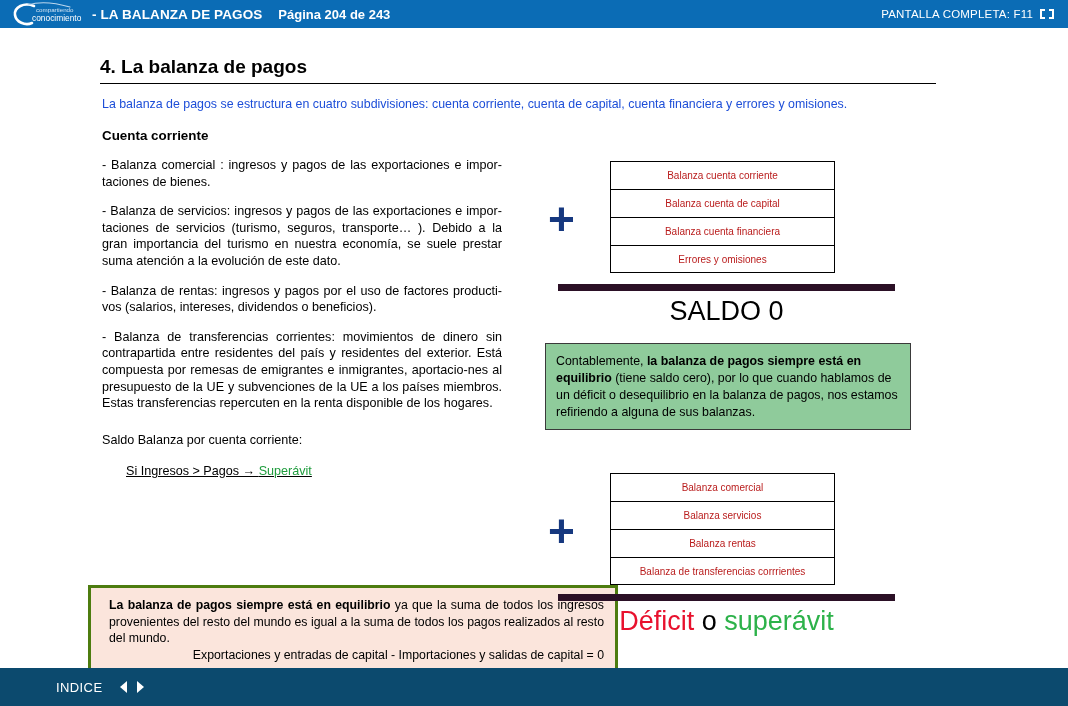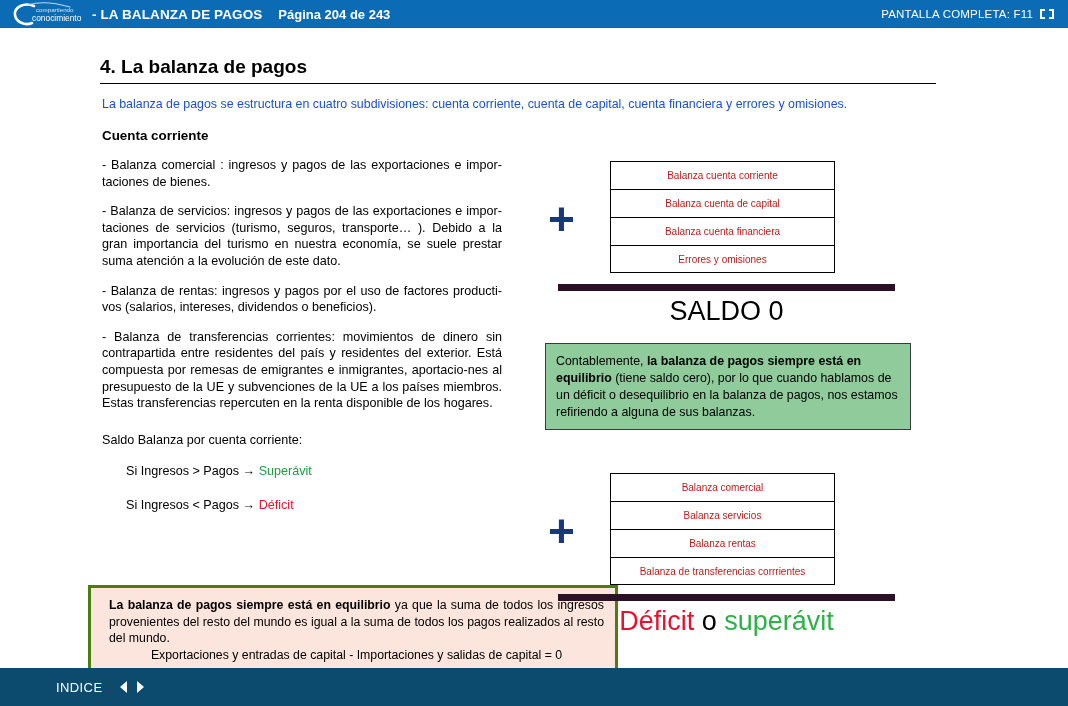--- a/index.html
+++ b/index.html
@@ -105,37 +105,38 @@
     margin: 0 0 13px 0;
     line-height: 1.32;
     text-align: justify;
   }
   #left-col p.lastpara { margin-bottom: 20px; }
   .saldo-head { margin-bottom: 14px !important; text-align: left !important; }
   .cond-line {
     margin: 0 0 18px 24px !important;
     text-align: right;
     white-space: nowrap;
+    text-decoration: underline;
   }
   .superavit { color: #1f9c3d; }
   .deficit { color: #e8112d; }
 
   #pink-box {
     position: absolute;
     left: 88px; top: 557px;
     width: 530px;
     background: #fbe5dc;
     border: 3px solid #4d7c0f;
     padding: 9px 11px 11px 18px;
     font-size: 12.3px;
     line-height: 1.35;
     color: #000;
   }
   #pink-box p { margin: 0; text-align: justify; }
-  #pink-box p.second { margin-top: 0; text-align: center; }
+  #pink-box p.second { margin-top: 0; text-align: right; }
   #pink-box b { font-weight: bold; }
 
   
   .plus {
     position: absolute;
     color: #16387f;
     font-size: 46px;
     font-weight: bold;
     line-height: 1;
     font-family: "Liberation Sans", sans-serif;
@@ -245,23 +246,20 @@
   <div id="left-col">
     <h3>Cuenta corriente</h3>
     <p>- Balanza comercial : ingresos y pagos de las exportaciones e impor-taciones de bienes.</p>
     <p>- Balanza de servicios: ingresos y pagos de las exportaciones e impor-taciones de servicios (turismo, seguros,  transporte… ). Debido a la gran importancia del turismo en nuestra economía, se suele prestar suma atención a la evolución de este dato.</p>
     <p>- Balanza de rentas: ingresos y pagos por el uso de factores producti-vos (salarios, intereses, dividendos o beneficios).</p>
     <p class="lastpara">- Balanza de transferencias corrientes: movimientos de dinero sin contrapartida entre residentes del país y  residentes del  exterior. Está compuesta por  remesas de emigrantes e inmigrantes, aportacio-nes al presupuesto de la UE y  subvenciones de la UE a los países miembros. Estas transferencias repercuten en la renta disponible de los hogares.</p>
     <p class="saldo-head">Saldo Balanza por cuenta corriente:</p>
     <p class="cond-line">
       <span>Si  Ingresos &gt; Pagos  →  </span><span class="superavit">Superávit</span>
     </p>
-    <p class="cond-line">
-      <span>Si  Ingresos &lt; Pagos  →  </span><span class="deficit">Déficit</span>
-    </p>
   </div>
 
   <div id="pink-box">
     <p><b>La balanza de pagos siempre está en equilibrio</b><span> ya que la suma de todos los ingresos provenientes del resto del mundo es igual a la suma de todos los pagos realizados al resto del mundo.</span></p>
     <p class="second">Exportaciones y entradas de capital - Importaciones y salidas de capital = 0</p>
   </div>
 
   <div class="plus" id="plus-top">+</div>
 
   <div class="boxstack" id="stack-top">

